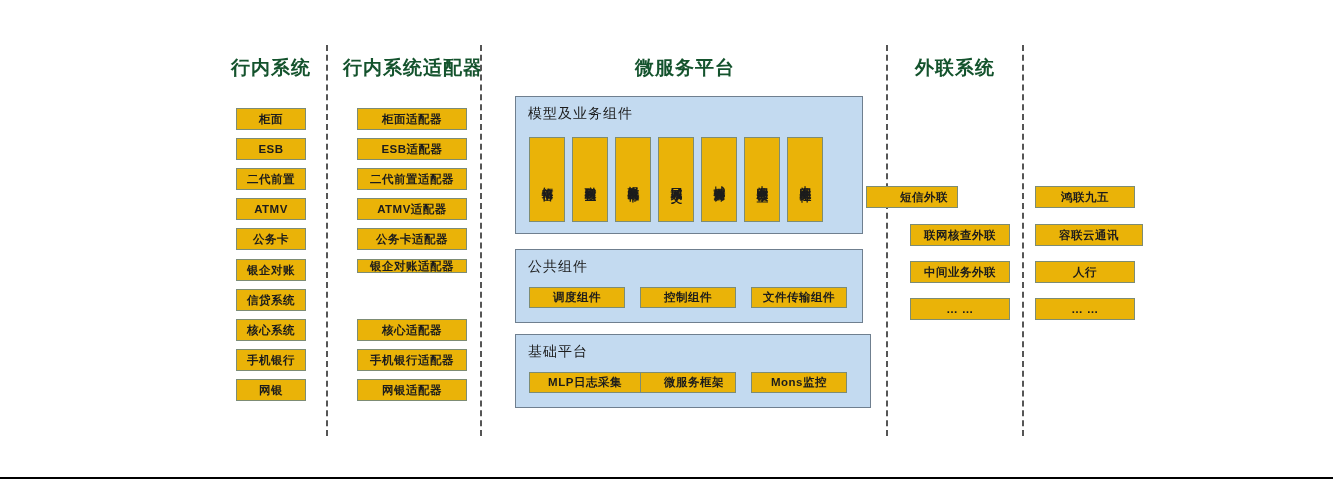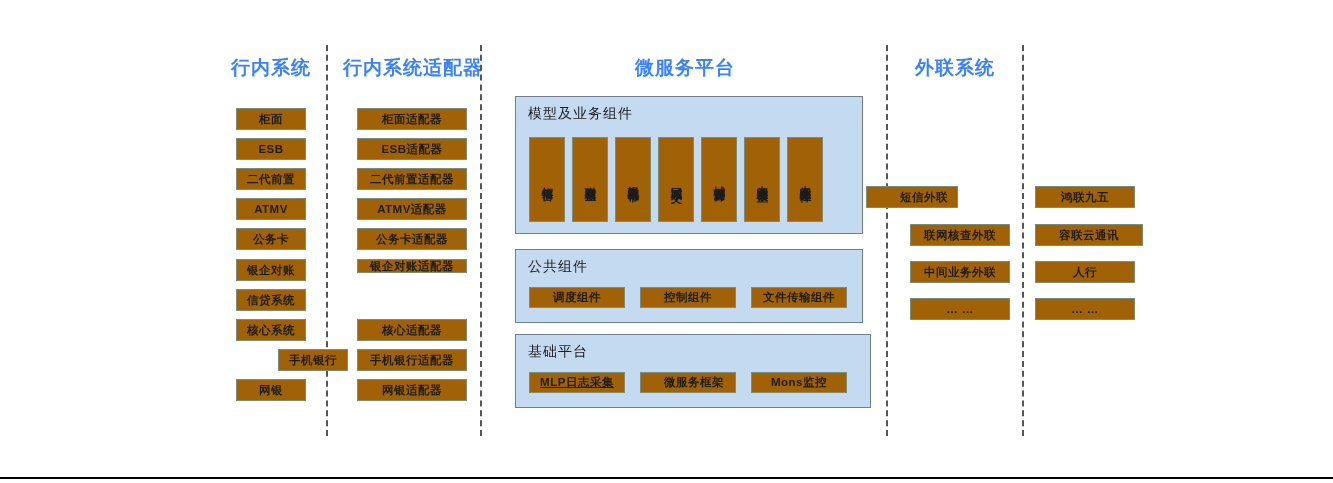--- a/index.html
+++ b/index.html
@@ -17,39 +17,39 @@
     height: 483px;
     background: #ffffff;
     overflow: hidden;
   }
 
   
   .col-title {
     position: absolute;
     font-size: 19px;
     font-weight: bold;
-    color: #3b82f6;
+    color: #14532d;
     text-align: center;
     letter-spacing: 1px;
     white-space: nowrap;
   }
 
   
   .divider {
     position: absolute;
     top: 45px;
     height: 391px;
     width: 0;
     border-left: 2px dashed #555555;
   }
 
   
   .node {
     position: absolute;
-    background: #a16207;
+    background: #eab308;
     border: 1px solid #7d8c74;
     box-sizing: border-box;
     display: flex;
     align-items: center;
     justify-content: center;
     font-size: 11.5px;
     font-weight: bold;
     color: #1c1c1c;
     letter-spacing: 0.5px;
     white-space: nowrap;
@@ -111,21 +111,21 @@
   <div class="divider" style="left:1022px;"></div>
 
   <div class="node" style="left:236px; top:108px;  width:70px; height:22px;">柜面</div>
   <div class="node" style="left:236px; top:138px;  width:70px; height:22px;">ESB</div>
   <div class="node" style="left:236px; top:168px;  width:70px; height:22px;">二代前置</div>
   <div class="node" style="left:236px; top:198px;  width:70px; height:22px;">ATMV</div>
   <div class="node" style="left:236px; top:228px;  width:70px; height:22px;">公务卡</div>
   <div class="node" style="left:236px; top:259px;  width:70px; height:22px;">银企对账</div>
   <div class="node" style="left:236px; top:289px;  width:70px; height:22px;">信贷系统</div>
   <div class="node" style="left:236px; top:319px;  width:70px; height:22px;">核心系统</div>
-  <div class="node" style="left:236px; top:349px;  width:70px; height:22px;margin-left:42px;">手机银行</div>
+  <div class="node" style="left:236px; top:349px;  width:70px; height:22px;">手机银行</div>
   <div class="node" style="left:236px; top:379px;  width:70px; height:22px;">网银</div>
 
   <div class="node" style="left:357px; top:108px; width:110px; height:22px;">柜面适配器</div>
   <div class="node" style="left:357px; top:138px; width:110px; height:22px;">ESB适配器</div>
   <div class="node" style="left:357px; top:168px; width:110px; height:22px;">二代前置适配器</div>
   <div class="node" style="left:357px; top:198px; width:110px; height:22px;">ATMV适配器</div>
   <div class="node" style="left:357px; top:228px; width:110px; height:22px;">公务卡适配器</div>
   <div class="node" style="left:357px; top:259px; width:110px; height:14px;">银企对账适配器</div>
   <div class="node" style="left:357px; top:289px; width:110px; height:22px;margin-top:30px;">信贷适配器</div>
   <div class="node" style="left:357px; top:319px; width:110px; height:22px;">核心适配器</div>
@@ -146,21 +146,21 @@
   <div class="panel" style="left:515px; top:249px; width:348px; height:74px;">
     <div class="panel-title">公共组件</div>
   </div>
   <div class="node" style="left:529px; top:287px; width:96px; height:21px;">调度组件</div>
   <div class="node" style="left:640px; top:287px; width:96px; height:21px;">控制组件</div>
   <div class="node" style="left:751px; top:287px; width:96px; height:21px;">文件传输组件</div>
 
   <div class="panel" style="left:515px; top:334px; width:356px; height:74px;">
     <div class="panel-title">基础平台</div>
   </div>
-  <div class="node" style="left:529px; top:372px; width:96px; height:21px;text-decoration:underline;">MLP日志采集</div>
+  <div class="node" style="left:529px; top:372px; width:112px; height:21px;">MLP日志采集</div>
   <div class="node" style="left:640px; top:372px; width:96px; height:21px;padding-left:12px;">微服务框架</div>
   <div class="node" style="left:751px; top:372px; width:96px; height:21px;">Mons监控</div>
 
   <div class="node" style="left:866px; top:186px; width:92px; height:22px;padding-left:24px;">短信外联</div>
   <div class="node" style="left:910px; top:224px; width:100px; height:22px;">联网核查外联</div>
   <div class="node" style="left:910px; top:261px; width:100px; height:22px;">中间业务外联</div>
   <div class="node" style="left:910px; top:298px; width:100px; height:22px;">… …</div>
 
   <div class="node" style="left:1035px; top:186px; width:100px; height:22px;">鸿联九五</div>
   <div class="node" style="left:1035px; top:224px; width:108px; height:22px;">容联云通讯</div>

